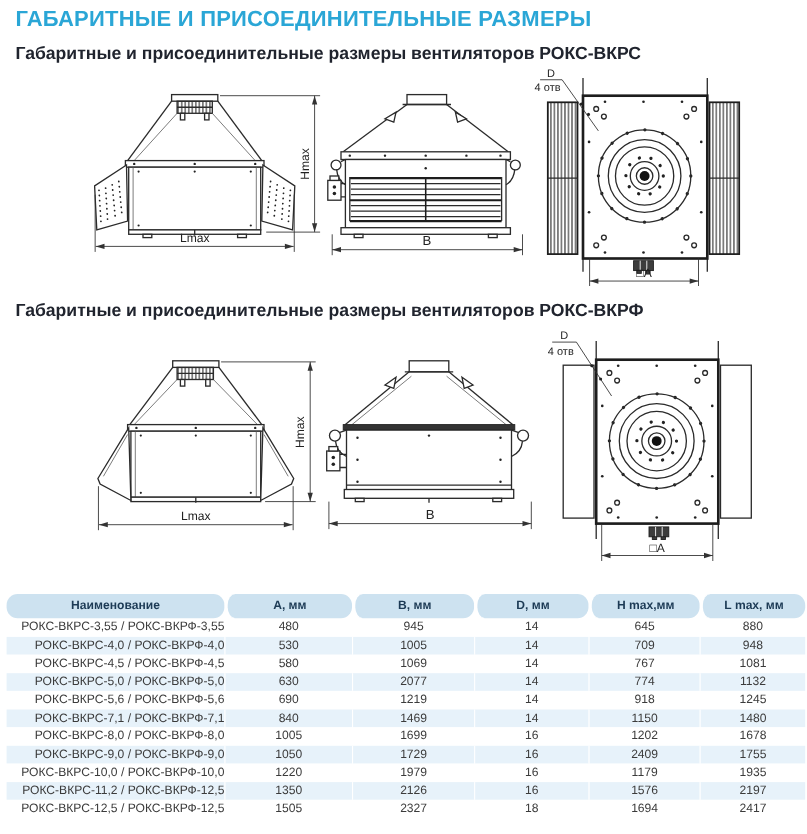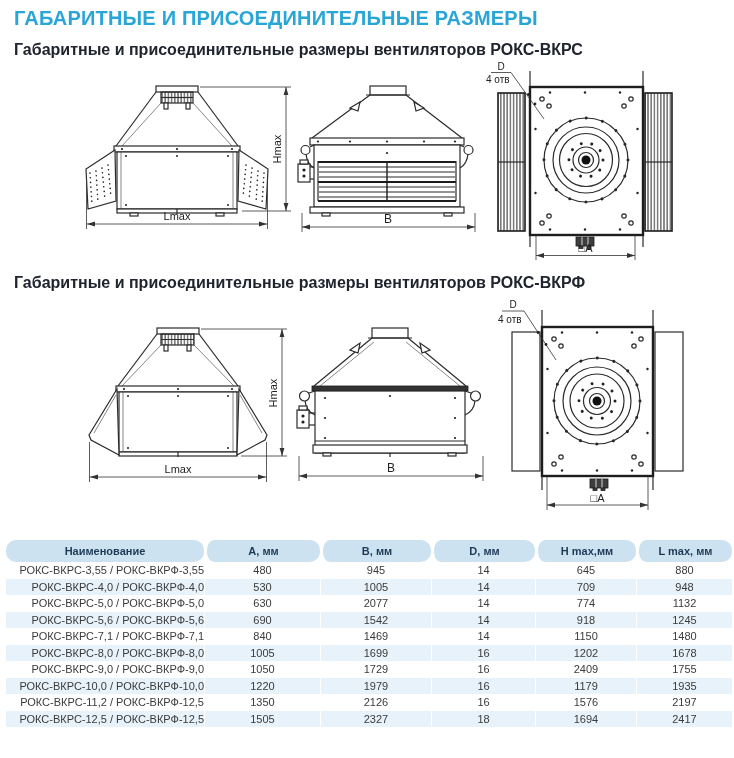--- a/index.html
+++ b/index.html
@@ -462,31 +462,39 @@
       </tr>
       <tr>
         <td>РОКС-ВКРС-4,0 / РОКС-ВКРФ-4,0</td>
         <td>530</td>
         <td>1005</td>
         <td>14</td>
         <td>709</td>
         <td>948</td>
       </tr>
       <tr>
+        <td>РОКС-ВКРС-4,5 / РОКС-ВКРФ-4,5</td>
+        <td>580</td>
+        <td>1069</td>
+        <td>14</td>
+        <td>767</td>
+        <td>1081</td>
+      </tr>
+      <tr>
         <td>РОКС-ВКРС-5,0 / РОКС-ВКРФ-5,0</td>
         <td>630</td>
         <td>2077</td>
         <td>14</td>
         <td>774</td>
         <td>1132</td>
       </tr>
       <tr>
         <td>РОКС-ВКРС-5,6 / РОКС-ВКРФ-5,6</td>
         <td>690</td>
-        <td>1542</td>
+        <td>1219</td>
         <td>14</td>
         <td>918</td>
         <td>1245</td>
       </tr>
       <tr>
         <td>РОКС-ВКРС-7,1 / РОКС-ВКРФ-7,1</td>
         <td>840</td>
         <td>1469</td>
         <td>14</td>
         <td>1150</td>

